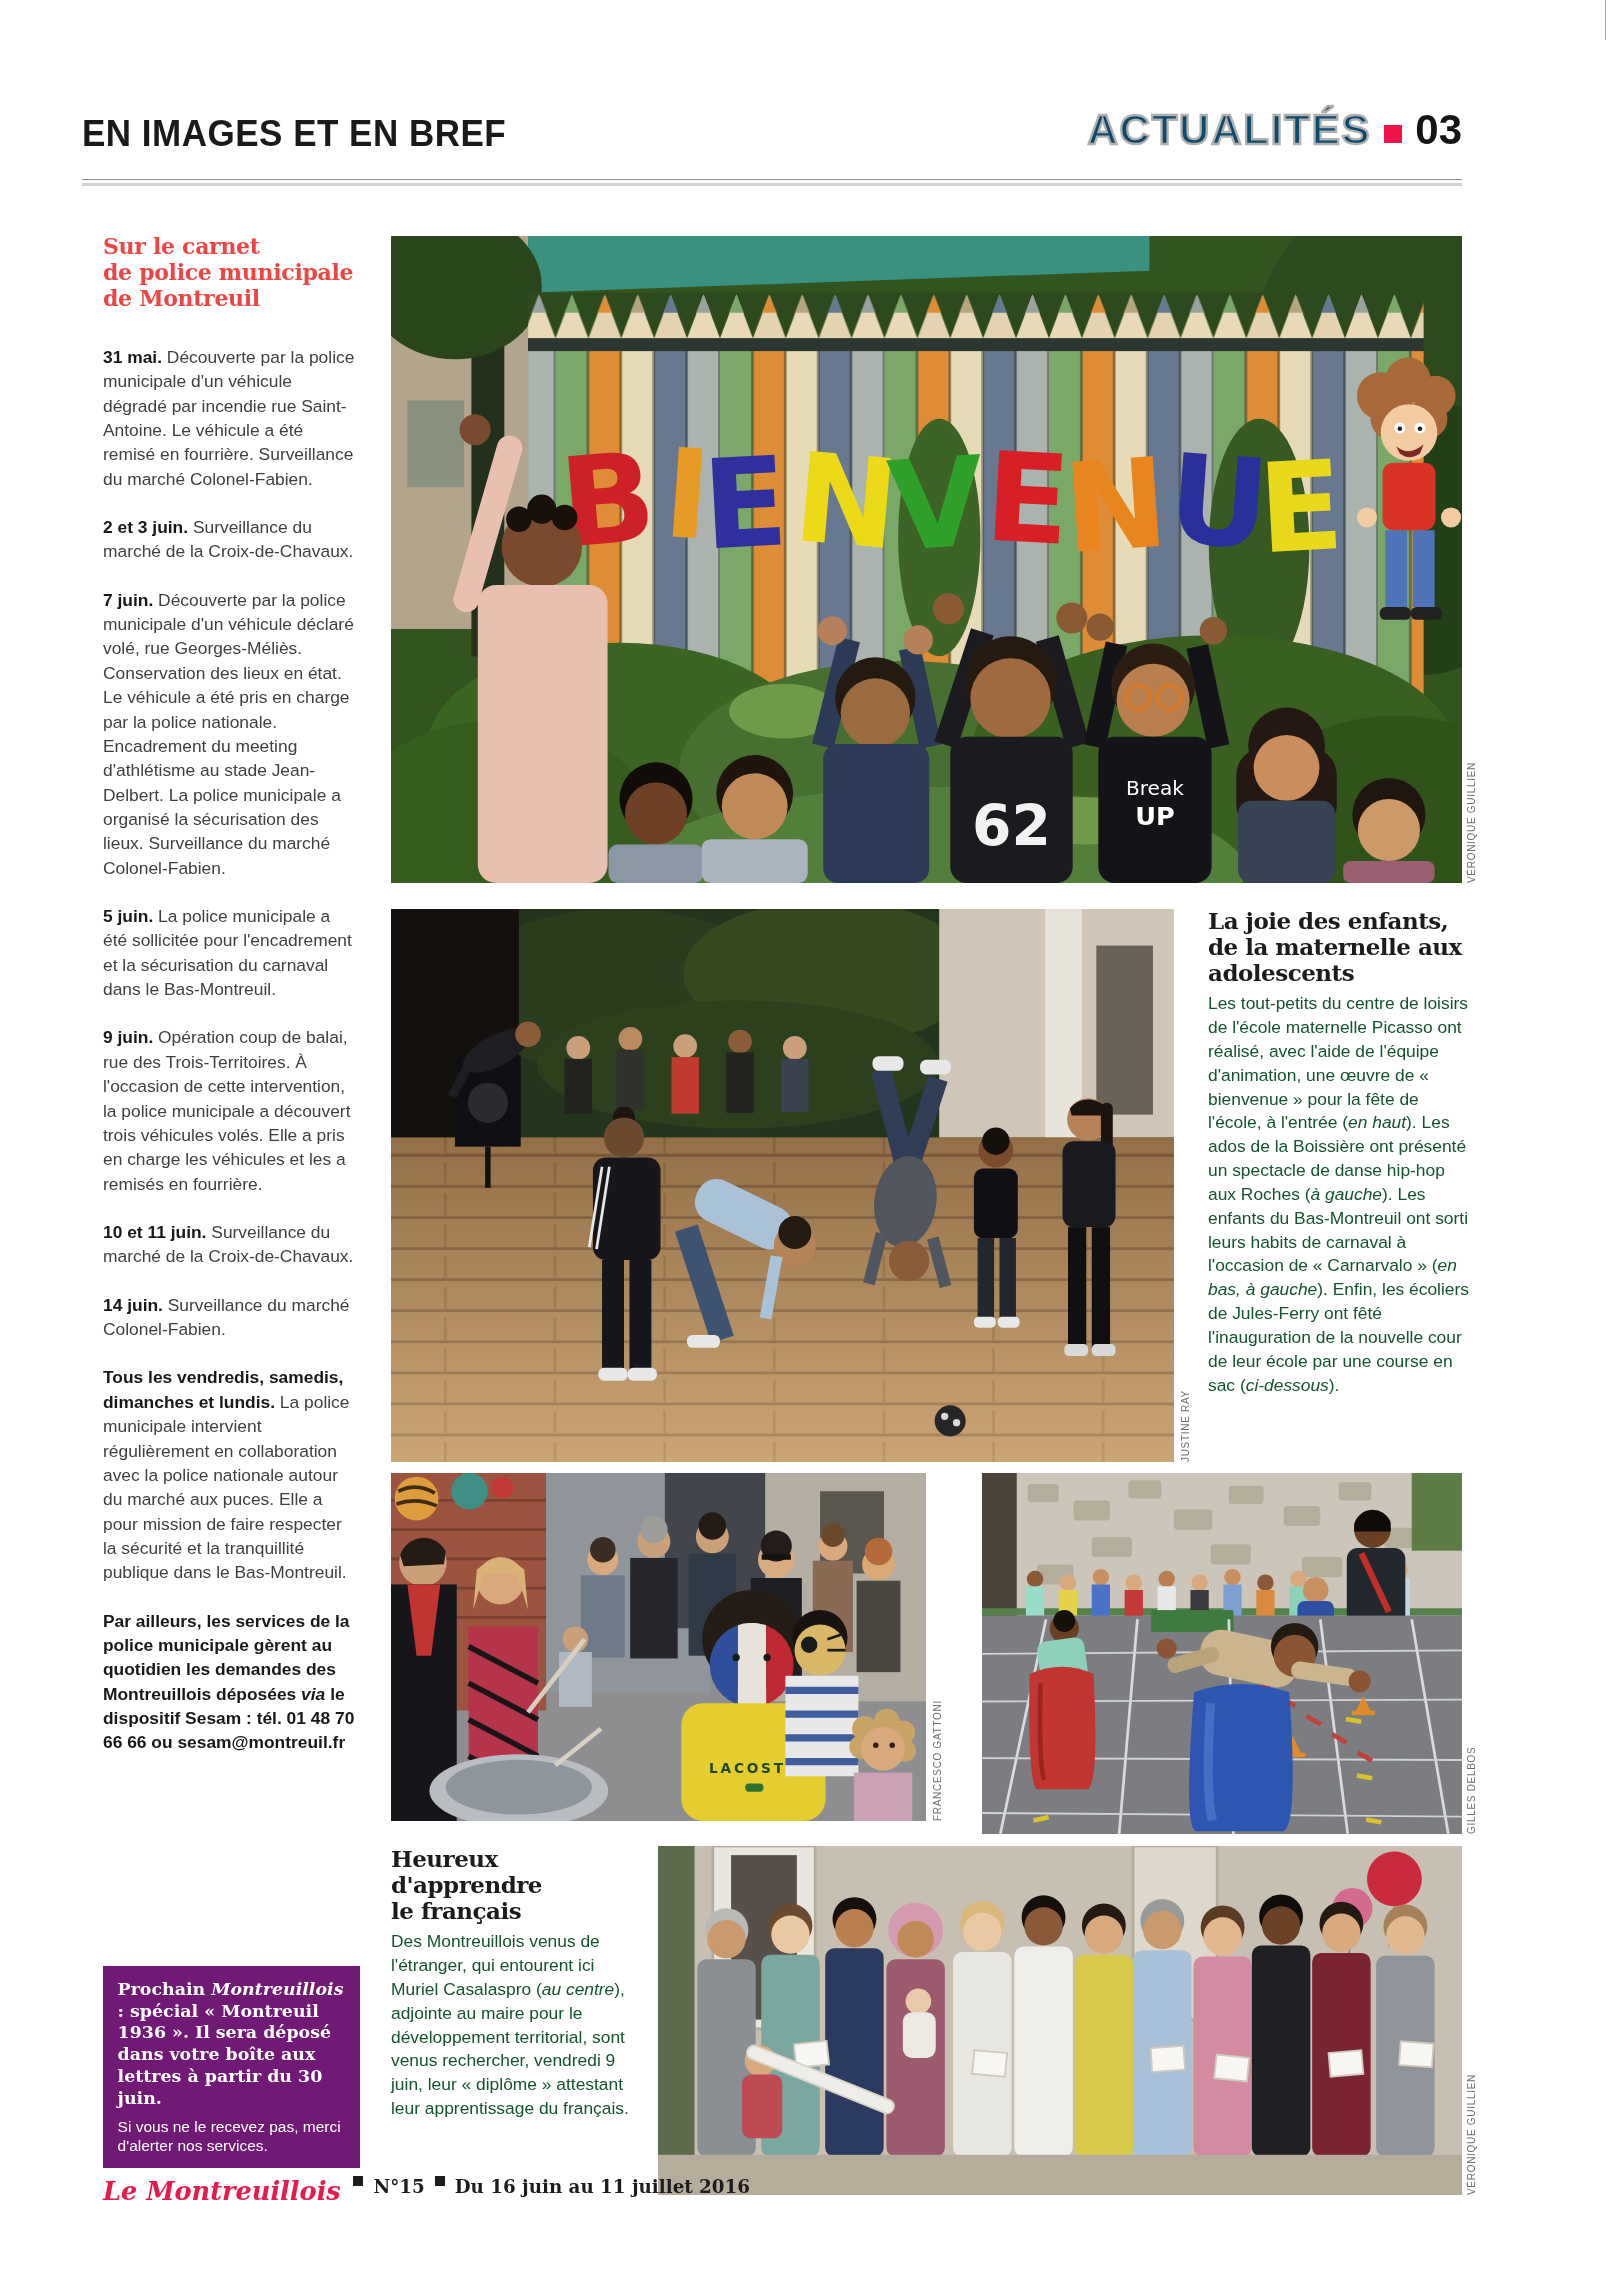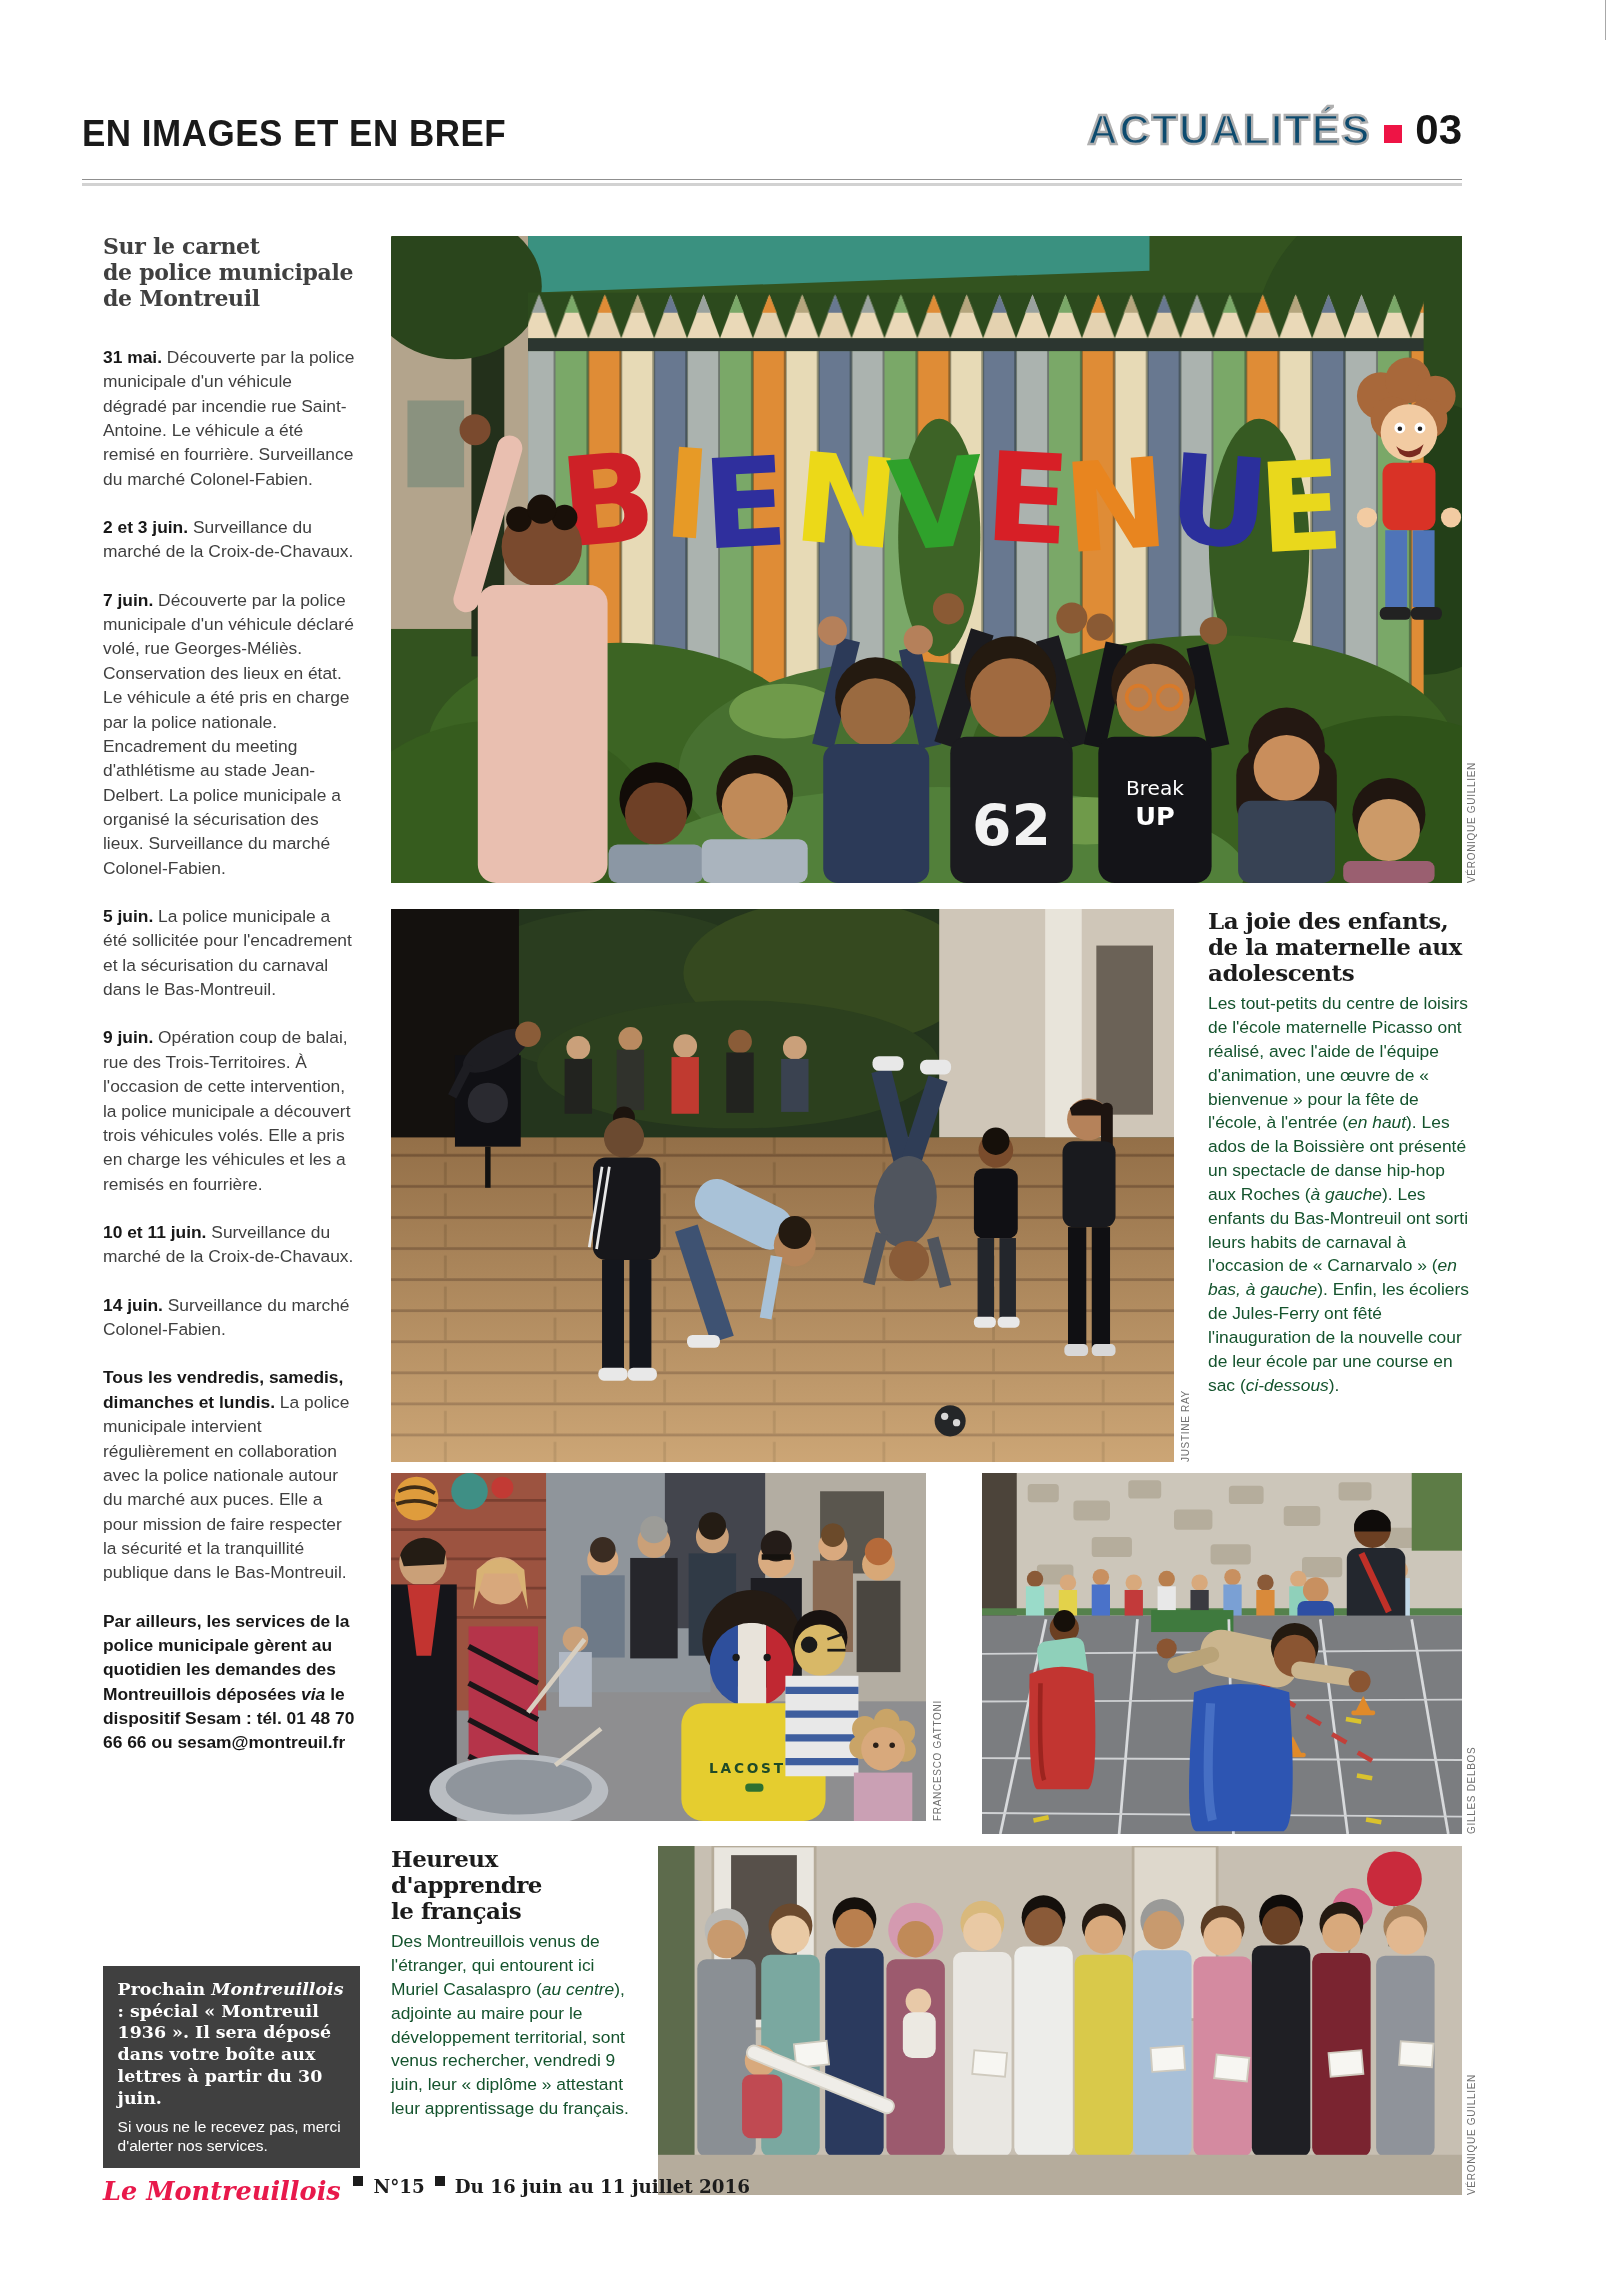--- a/index.html
+++ b/index.html
@@ -12,30 +12,30 @@
   .hdr-right{position:absolute;right:156px;top:106px;display:flex;align-items:center;gap:12.8px;}
   .hdr-cat{font-size:42px;font-weight:900;letter-spacing:1.8px;color:#0c4a6e;
     -webkit-text-stroke:2.3px #b0b0b0;white-space:nowrap;}
   .hdr-sq{width:18.3px;height:18.3px;background:#ee1445;margin-top:7.3px;}
   .hdr-num{font-size:42px;font-weight:900;color:#151515;}
   .rule1{position:absolute;left:82px;top:179px;width:1380px;height:0.9px;background:#8f8f8f;}
   .rule2{position:absolute;left:82px;top:183px;width:1380px;height:2.7px;background:#d2d2d2;}
   .crop-mark{position:absolute;left:1605px;top:0;width:0.9px;height:40px;background:#a8a8a8;}
   
   .leftcol{position:absolute;left:103px;top:234px;width:253px;}
-  .lc-title{font-family:"DejaVu Serif",serif;font-weight:bold;color:#404040;
+  .lc-title{font-family:"DejaVu Serif",serif;font-weight:bold;color:#ef4444;
     font-size:22px;line-height:1.18;letter-spacing:-0.3px;margin:0 0 33px;}
   .lc-title span{display:block;}
   .entry{font-size:17.4px;line-height:1.4;margin:0 0 24px;color:#3f3f3f;}
   .entry b{color:#181818;}
   .entry.strong{font-weight:bold;color:#181818;}
   .entry.strong i{font-style:italic;}
   
   .promo{position:absolute;left:103px;top:1966px;width:257px;min-height:172px;
-    background:#404040;color:#fff;box-sizing:border-box;padding:12.8px 14.6px;}
+    background:#701a75;color:#fff;box-sizing:border-box;padding:12.8px 14.6px;}
   .promo-main{font-family:"DejaVu Serif",serif;font-weight:bold;font-size:17.4px;
     line-height:1.25;margin:0 0 7.3px;}
   .promo-note{font-size:15.5px;line-height:1.25;margin:0;}
   
   .footer{position:absolute;left:103px;top:2176px;display:flex;align-items:flex-start;gap:10px;}
   .f-brand{font-family:"DejaVu Serif",serif;font-weight:bold;font-style:italic;
     color:#e8194b;font-size:25.6px;margin-right:2.7px;}
   .fsq{width:10px;height:10px;background:#1c1c1c;}
   .f-meta{font-family:"DejaVu Serif",serif;font-weight:bold;font-size:18.3px;color:#1c1c1c;}
   

